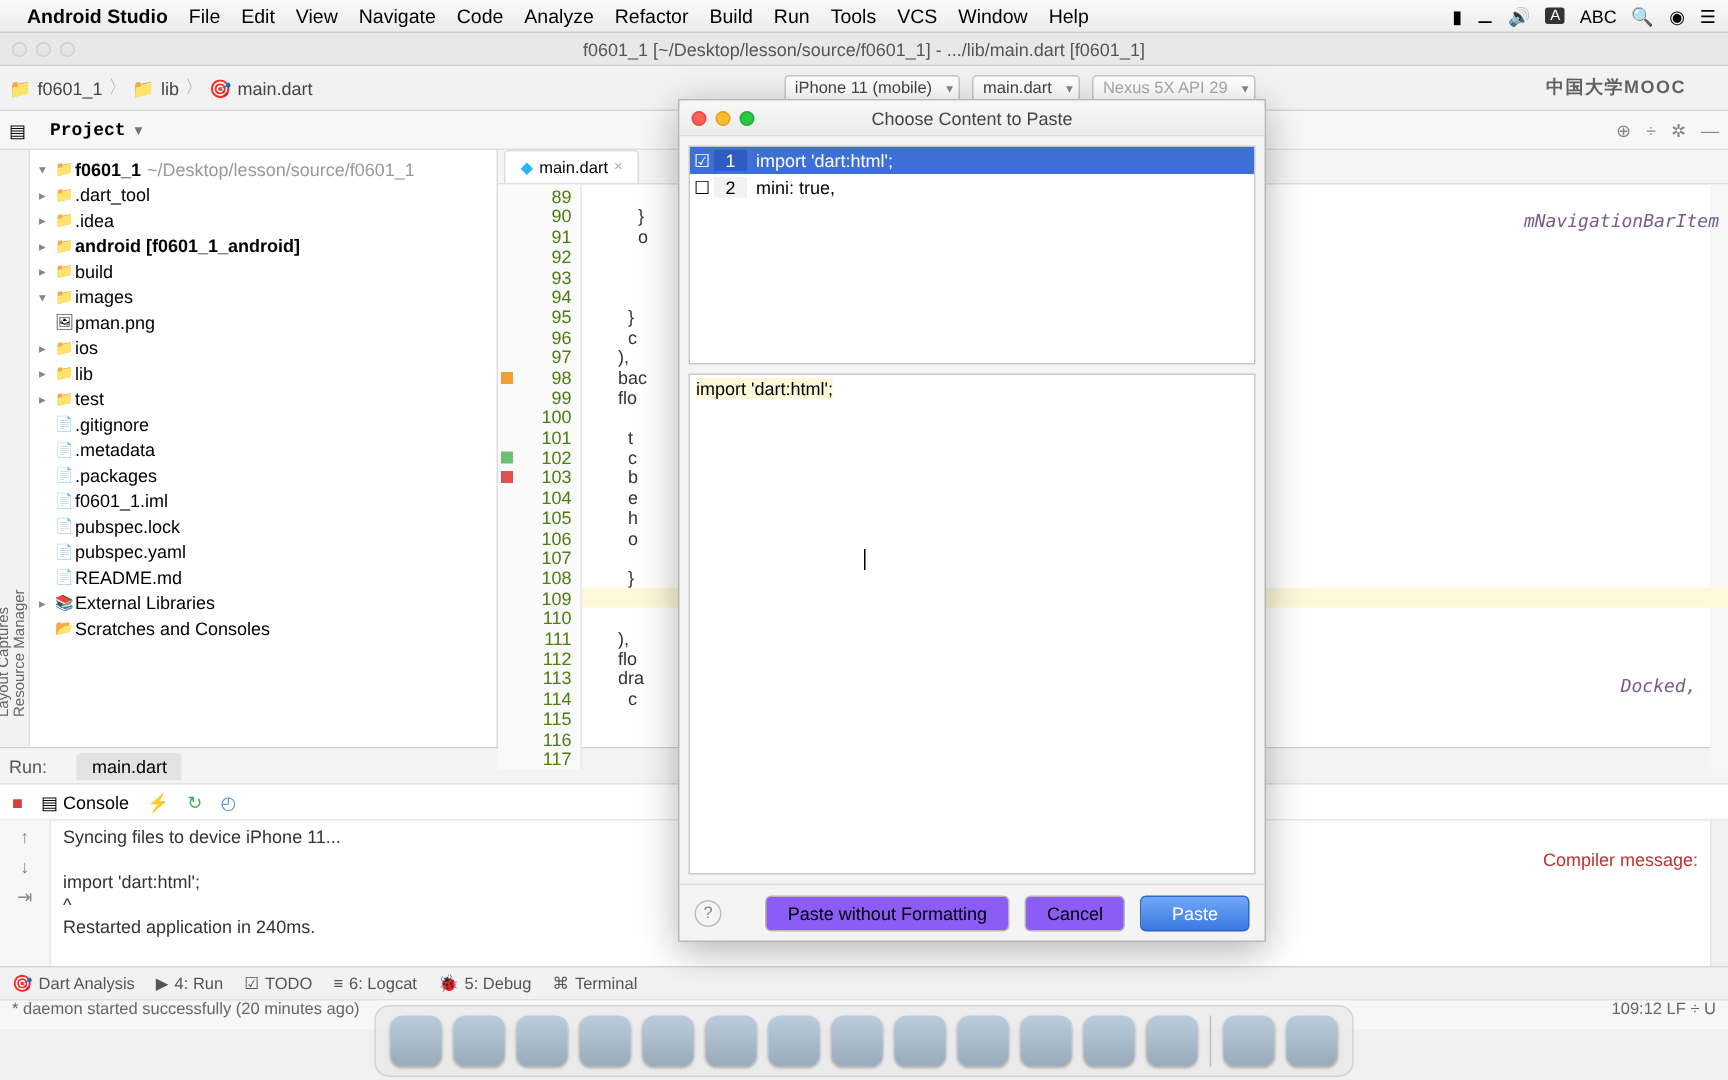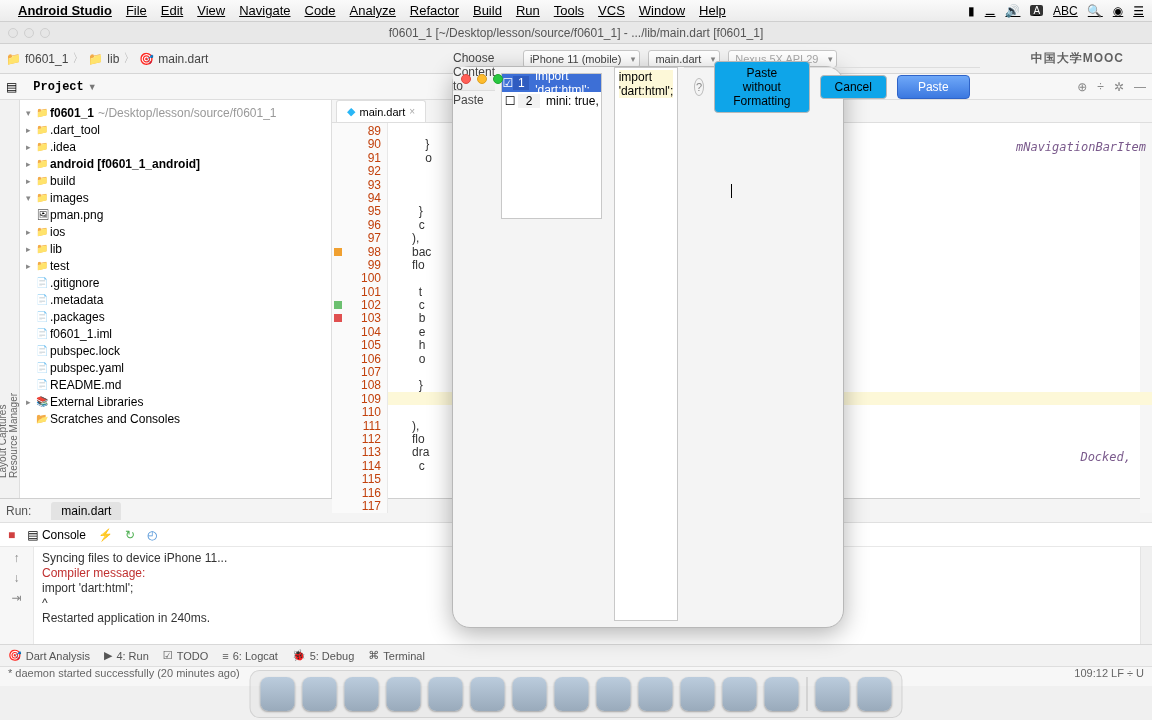--- a/index.html
+++ b/index.html
@@ -1,19 +1,19 @@
 <!DOCTYPE html>
 <html><head>
 <meta charset="utf-8">
 <style>
 * { margin: 0; padding: 0; box-sizing: border-box; font-family: -apple-system, "Helvetica Neue", Arial, sans-serif; }
 body { width: 1152px; height: 720px; overflow: hidden; background: #f0f0f0; font-size: 12px; position: relative; }
 
 
-.menubar { height: 22px; background: linear-gradient(#fafafa,#ececec); display: flex; align-items: center; padding: 0 8px; font-size: 13px; border-bottom: 1px solid #cfcfcf; text-decoration: underline; }
+.menubar { height: 22px; background: linear-gradient(#fafafa,#ececec); display: flex; align-items: center; padding: 0 8px; font-size: 13px; border-bottom: 1px solid #cfcfcf; }
 .menubar .apple { margin-right: 10px; }
 .menubar .appname { font-weight: 700; margin-right: 14px; }
 .menubar .mitem { margin-right: 14px; }
 .menubar .right { margin-left: auto; display: flex; align-items: center; gap: 10px; }
 .menubar .right span { font-size: 12px; }
 
 
 .titlebar { height: 22px; background: #e8e8e8; display: flex; align-items: center; justify-content: center; font-size: 12px; color: #555; border-bottom: 1px solid #d0d0d0; position: relative;}
 .titlebar .traffic { position: absolute; left: 8px; display: flex; gap: 6px; }
 .dot { width: 10px; height: 10px; border-radius: 50%; background: #e6e6e6; border: 1px solid #cfcfcf; }
@@ -45,71 +45,71 @@
 .tree .path { color:#999; margin-left:4px;}
 .tree .bold { font-weight:700;}
 .d1 { padding-left:24px;} .d2 { padding-left:42px;}
 
 
 .editor { flex:1; display:flex; flex-direction:column; position:relative;}
 .tabrow { height:26px; border-bottom:1px solid #dedede; display:flex; align-items:flex-end; padding-left:4px; background:#f5f5f5;}
 .tab { background:#fff; border:1px solid #dedede; border-bottom:none; padding:4px 10px; font-size:11px; display:flex; align-items:center; gap:4px; border-radius:3px 3px 0 0;}
 .tab .x { color:#aaa; font-size:10px;}
 .code { flex:1; display:flex; font-family: Menlo, monospace; font-size:12px; position:relative;}
-.gutter { width:56px; background:#fafafa; border-right:1px solid #e8e8e8; color:#c2410c; text-align:right; padding:2px 6px 0 0; line-height:13.4px;}
+.gutter { width:56px; background:#fafafa; border-right:1px solid #e8e8e8; color:#4d7c0f; text-align:right; padding:2px 6px 0 0; line-height:13.4px;}
 .gutter .g { height:13.4px; position:relative;}
 .mark { width:8px; height:8px; position:absolute; left:2px; top:2px;}
 .mk-o { background:#f0a030;} .mk-g { background:#6cc070;} .mk-r { background:#e05050;}
 .src { flex:1; padding:2px 0 0 4px; line-height:13.4px; color:#333; white-space:pre;}
 .src .ln { height:13.4px;}
 .hlrow { position:absolute; left:56px; right:0; height:13.4px; background:#fdf8d8; }
 
 
 .runpane { height: 146px; border-top:1px solid #cfcfcf; background:#fff; display:flex; flex-direction:column;}
 .runhead { height:24px; background:#f4f4f4; border-bottom:1px solid #e0e0e0; display:flex; align-items:center; padding:0 6px; font-size:12px;}
 .runhead .run-label { color:#555;}
 .runhead .run-tab { margin-left:20px; background:#e3e3e3; padding:2px 10px; border-radius:3px 3px 0 0;}
 .runsub { height:24px; border-bottom:1px solid #e8e8e8; display:flex; align-items:center; gap:12px; padding:0 8px;}
 .runbody { flex:1; display:flex;}
 .runside { width:34px; background:#f7f7f7; border-right:1px solid #e8e8e8; display:flex; flex-direction:column; align-items:center; padding-top:4px; gap:6px; color:#888;}
 .console { flex:1; font-family: Menlo, monospace; font-size:12px; padding:4px 8px; line-height:15px; color:#333;}
-.console .err { color:#c03030;}
+.console .err { color:#c03030;text-align:right;}
 .console .link { color:#2a6db0; text-decoration:underline;}
 .console-scroll { width:12px; background:#f0f0f0; border-left:1px solid #e4e4e4;}
 
 
 .btabs { height:22px; background:#f2f2f2; border-top:1px solid #d8d8d8; display:flex; align-items:center; gap:14px; padding:0 8px; font-size:11px; color:#555;}
 .btabs .bt { display:flex; align-items:center; gap:4px;}
 
 
 .status { height:20px; background:#f7f7f7; border-top:1px solid #dedede; display:flex; align-items:flex-start; padding:0 8px; font-size:11px; color:#666;}
 .status .r { margin-left:auto;}
 
 
 .dock { position:absolute; bottom:2px; left:50%; transform:translateX(-50%); height:48px; background:rgba(230,230,230,0.6); border:1px solid rgba(0,0,0,0.1); border-radius:10px; display:flex; align-items:center; padding:0 10px; gap:8px;}
 .dock .app { width:34px; height:34px; border-radius:8px; background:linear-gradient(#bcd,#9ab); box-shadow:0 1px 2px rgba(0,0,0,0.3);}
 .dock .sepd { width:1px; height:34px; background:rgba(0,0,0,0.2);}
 
 
-.dialog { position:absolute; left:452px; top:66px; width:392px; height:562px; background:#f4f4f4; border:1px solid #b8b8b8; border-radius:18px; box-shadow:0 6px 24px rgba(0,0,0,0.3); display:flex; flex-direction:row;}
+.dialog { position:absolute; left:452px; top:66px; width:392px; height:562px; background:#f4f4f4; border:1px solid #b8b8b8; border-radius:0; box-shadow:0 6px 24px rgba(0,0,0,0.3); display:flex; flex-direction:column;}
 .dlg-title { height:24px; display:flex; align-items:center; justify-content:center; font-size:12px; color:#444; position:relative; border-bottom:1px solid #ddd; border-radius:6px 6px 0 0; background:linear-gradient(#f8f8f8,#ececec);}
 .dlg-title .traffic { position:absolute; left:8px; display:flex; gap:6px;}
 .dlg-title .dr { background:#ff5f57; border-color:#e04840;} .dlg-title .dy { background:#febc2e; border-color:#dda020;} .dlg-title .dg { background:#28c840; border-color:#20a830;}
 .dlg-list { margin:6px; border:1px solid #c8c8c8; background:#fff; height:146px; font-family:Menlo,monospace; font-size:12px;}
 .dlg-list .row { display:flex; align-items:center; height:18px;}
 .dlg-list .row.sel { background:#3d6fd6; color:#fff;}
 .dlg-list .rn { width:22px; text-align:center; background:rgba(0,0,0,0.05);}
 .dlg-list .row.sel .rn { background:#2f5cc0;}
 .dlg-list .ck { width:16px; text-align:center;}
 .dlg-prev { margin:0 6px 6px 6px; border:1px solid #c8c8c8; background:#fff; flex:1; font-family:Menlo,monospace; font-size:12px; padding:2px 4px; position:relative;}
 .dlg-prev .hl { background:#fdf8d8; display:inline-block;}
 .cursor { width:1px; height:14px; background:#000; position:absolute; left:116px; top:116px;}
 .dlg-foot { height:38px; display:flex; align-items:center; justify-content:flex-end; gap:10px; padding:0 10px; border-top:1px solid #ddd;}
 .dlg-foot .help { margin-right:auto; width:18px; height:18px; border:1px solid #bbb; border-radius:50%; text-align:center; line-height:16px; color:#888; font-size:11px;}
-.dlg-btn { background:#0ea5e9; border:1px solid #b8b8b8; border-radius:4px; padding:4px 14px; font-size:12px;}
+.dlg-btn { background:#8b5cf6; border:1px solid #b8b8b8; border-radius:4px; padding:4px 14px; font-size:12px;}
 .dlg-btn.primary { background:linear-gradient(#6fa8f8,#3b78e0); color:#fff; border-color:#2f64c8; padding:4px 20px;}
 
 .right-strip { width:12px; background:#f6f6f6;}
 .right-code { position:absolute; right:6px; top:130px; font-family:Menlo,monospace; font-size:12px; color:#7a5a8c; font-style:italic;}
 .right-code2 { position:absolute; right:21px; top:440px; font-family:Menlo,monospace; font-size:12px; color:#7a5a8c; font-style:italic;}
 </style>
 </head>
 <body>
 
 <div class="menubar">

